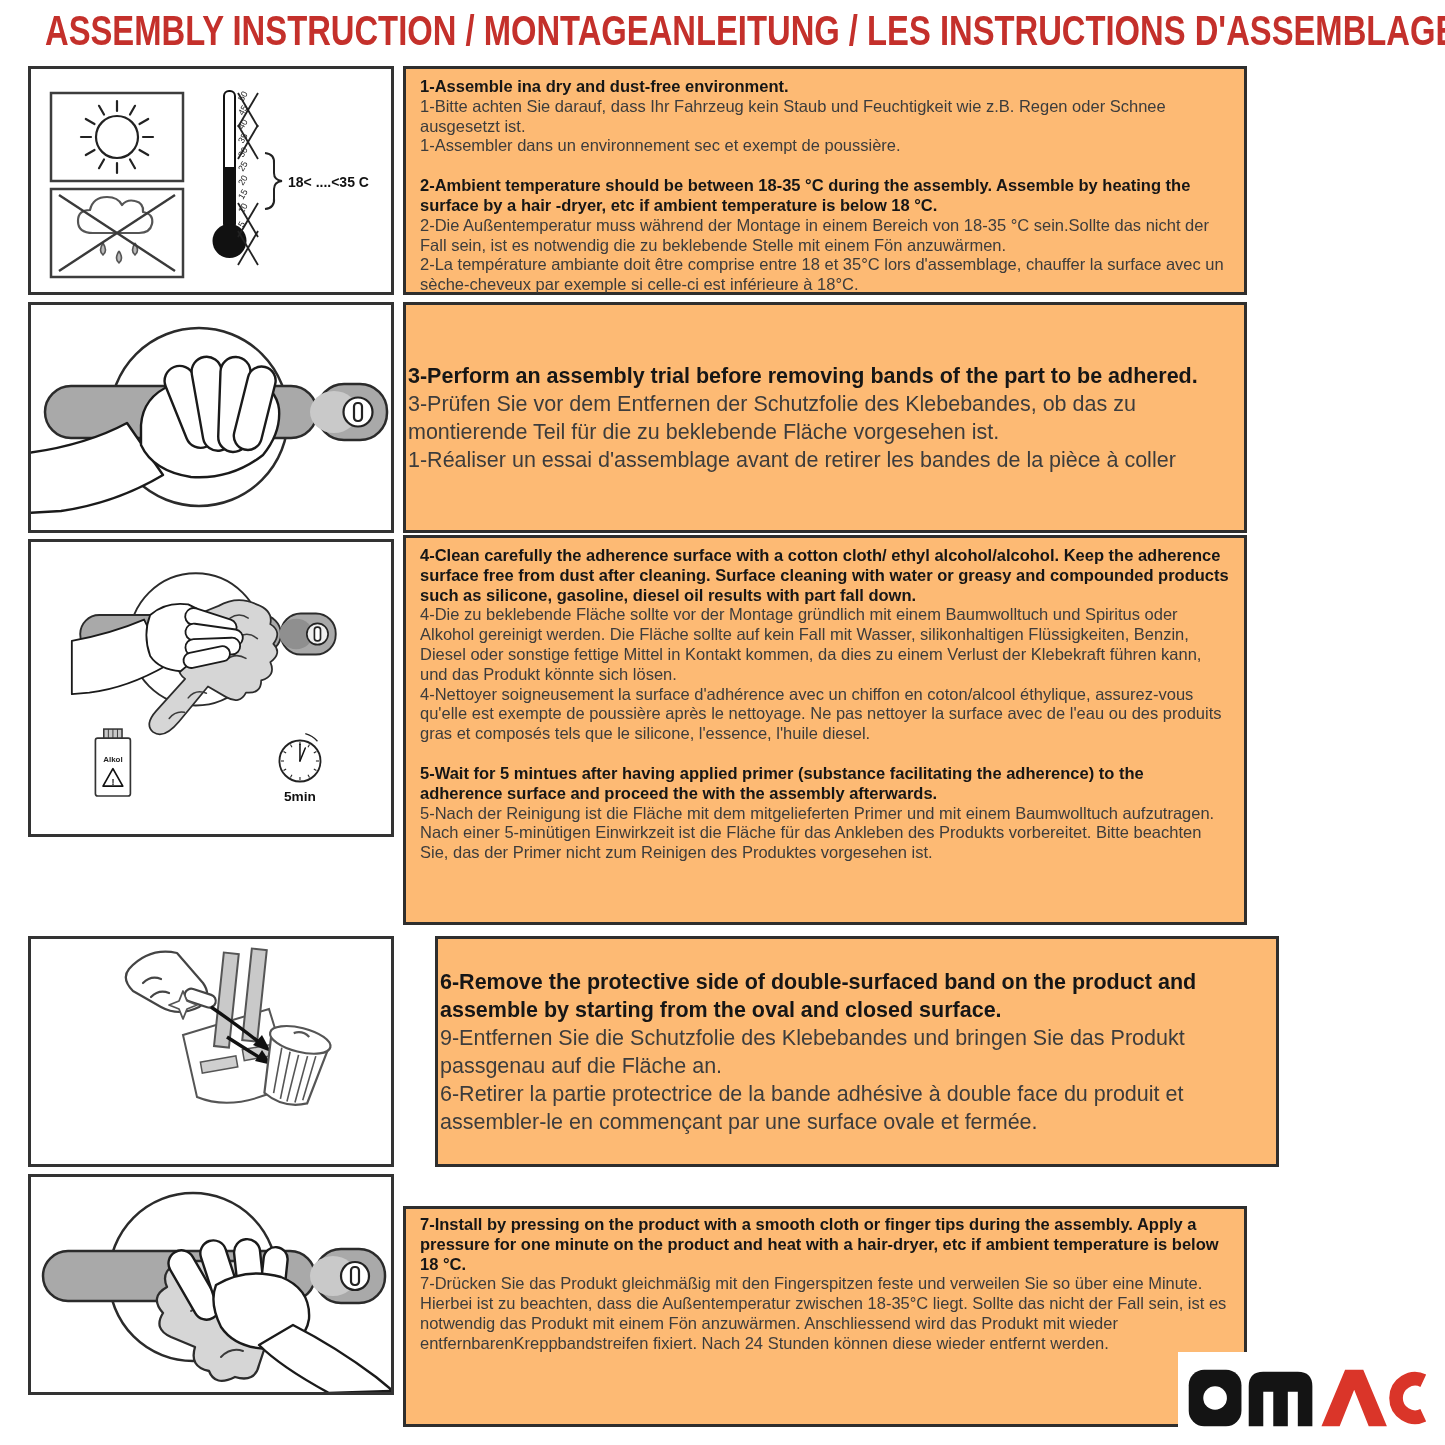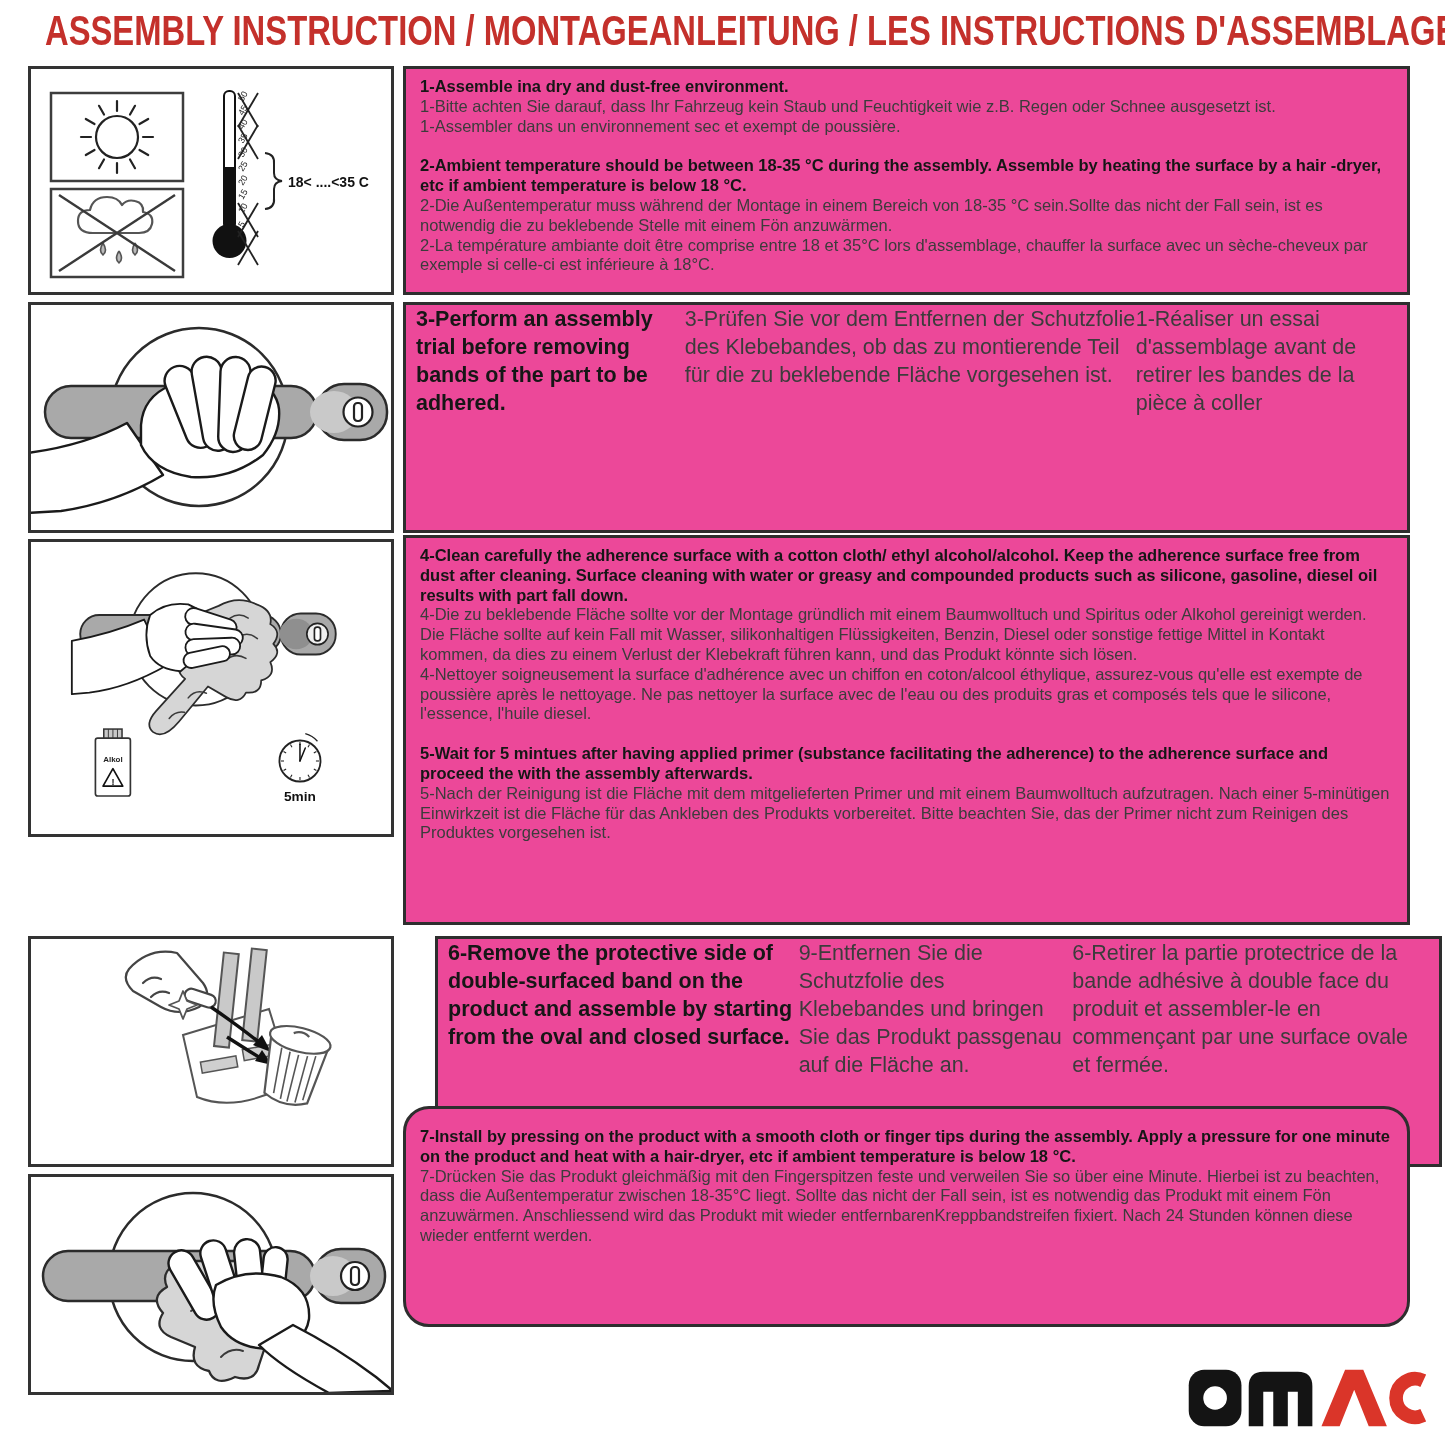--- a/index.html
+++ b/index.html
@@ -4,26 +4,26 @@
 <style>
   html,body{margin:0;padding:0;background:#ffffff;}
   .page{position:relative;width:1445px;height:1445px;background:#fff;overflow:hidden;
         font-family:"Liberation Sans","DejaVu Sans",sans-serif;}
   .title-wrap{position:absolute;left:45px;top:8px;white-space:nowrap;}
   .title{display:inline-block;transform:scaleX(0.78);transform-origin:left center;
          font-size:42px;line-height:1.1;font-weight:bold;color:#c4302b;letter-spacing:0px;}
   .imgbox{position:absolute;left:28px;width:366px;background:#fff;
           border:3px solid #333333;box-sizing:border-box;}
   .imgbox svg{display:block;width:100%;height:100%;}
-  .textbox{position:absolute;left:403px;width:1007px;background:#ec4899;
+  .textbox{position:absolute;left:403px;width:844px;background:#fdba74;
            border:3px solid #2e2e2e;box-sizing:border-box;padding:8px 14px;}
   .textbox p{margin:0;}
   .small p{font-size:16.5px;line-height:19.8px;color:#3c3c3c;}
   .small p.b{font-weight:bold;color:#161616;}
-  .big{display:flex;flex-direction:row;justify-content:flex-start;padding:0 10px;}
+  .big{display:flex;flex-direction:column;justify-content:center;padding:0 2px;}
   .big p{font-size:21.5px;line-height:28px;color:#3c3c3c;}
   .big p.b{font-weight:bold;color:#161616;}
   p.gap{margin-top:20px !important;}
   .logo-patch{position:absolute;left:1178px;top:1352px;width:267px;height:93px;background:#fff;}
   .logo{position:absolute;left:1188px;top:1368px;width:256px;height:60px;}
   .logo svg{display:block;width:100%;height:100%;}
   .ln{stroke:#222;stroke-width:2.2;stroke-linecap:round;fill:none;}
 </style>
 </head>
 <body>
@@ -277,21 +277,21 @@
       <g fill="#fff" stroke="#1a1a1a" stroke-width="2.4" stroke-linecap="round" stroke-linejoin="round">
         <rect x="150" y="70" width="26" height="76" rx="13" transform="rotate(-30 163 108)"></rect>
         <rect x="178" y="62" width="26" height="82" rx="13" transform="rotate(-18 191 103)"></rect>
         <rect x="206" y="62" width="26" height="82" rx="13" transform="rotate(-6 219 103)"></rect>
         <rect x="230" y="70" width="24" height="74" rx="12" transform="rotate(6 242 107)"></rect>
         <path d="M185 108 Q215 90 250 100 Q280 112 278 142 Q274 168 240 172 Q205 172 190 150 Q178 126 185 108 Z"></path>
         <path d="M262 148 Q305 170 345 200 L362 214 L298 216 Q250 190 228 168 Z"></path>
       </g>
     </svg>
   </div>
-  <div class="textbox small" style="top:1106px;height:221px;padding-top:18px;border-radius:26px;">
+  <div class="textbox small" style="top:1206px;height:221px;padding-top:6px;">
     <p class="b">7-Install by pressing on the product with a smooth cloth or finger tips during the assembly. Apply a pressure for one minute on the product and heat with a hair-dryer, etc if ambient temperature is below 18 °C.</p>
     <p>7-Drücken Sie das Produkt gleichmäßig mit den Fingerspitzen feste und verweilen Sie so über eine Minute. Hierbei ist zu beachten, dass die Außentemperatur zwischen 18-35°C liegt. Sollte das nicht der Fall sein, ist es notwendig das Produkt mit einem Fön anzuwärmen. Anschliessend wird das Produkt mit wieder entfernbarenKreppbandstreifen fixiert. Nach 24 Stunden können diese wieder entfernt werden.</p>
   </div>
 
   <div class="logo-patch"></div>
   <div class="logo" aria-label="OMAC">
     <svg viewBox="0 0 280 66">
       <g>
         <rect x="0" y="2" width="58" height="62" rx="17" fill="#141414"></rect>
         <circle cx="29" cy="33" r="13" fill="#ffffff"></circle>

